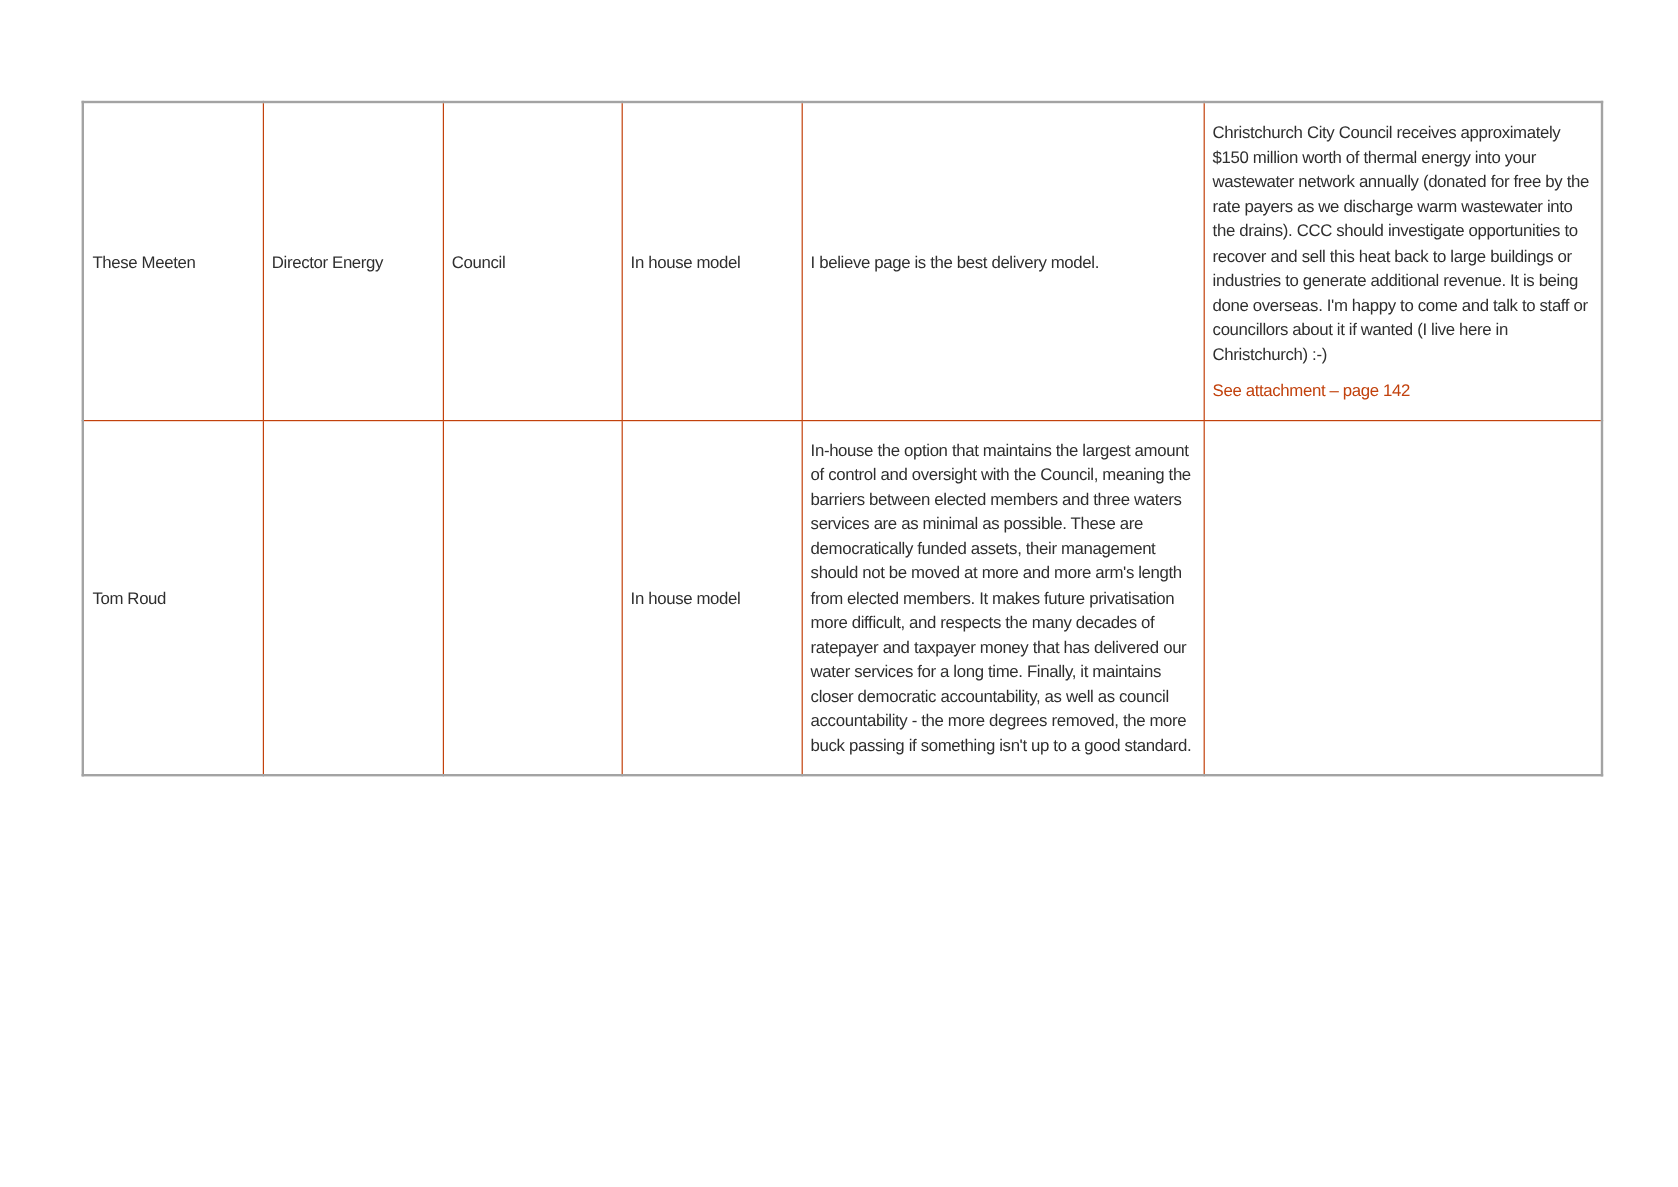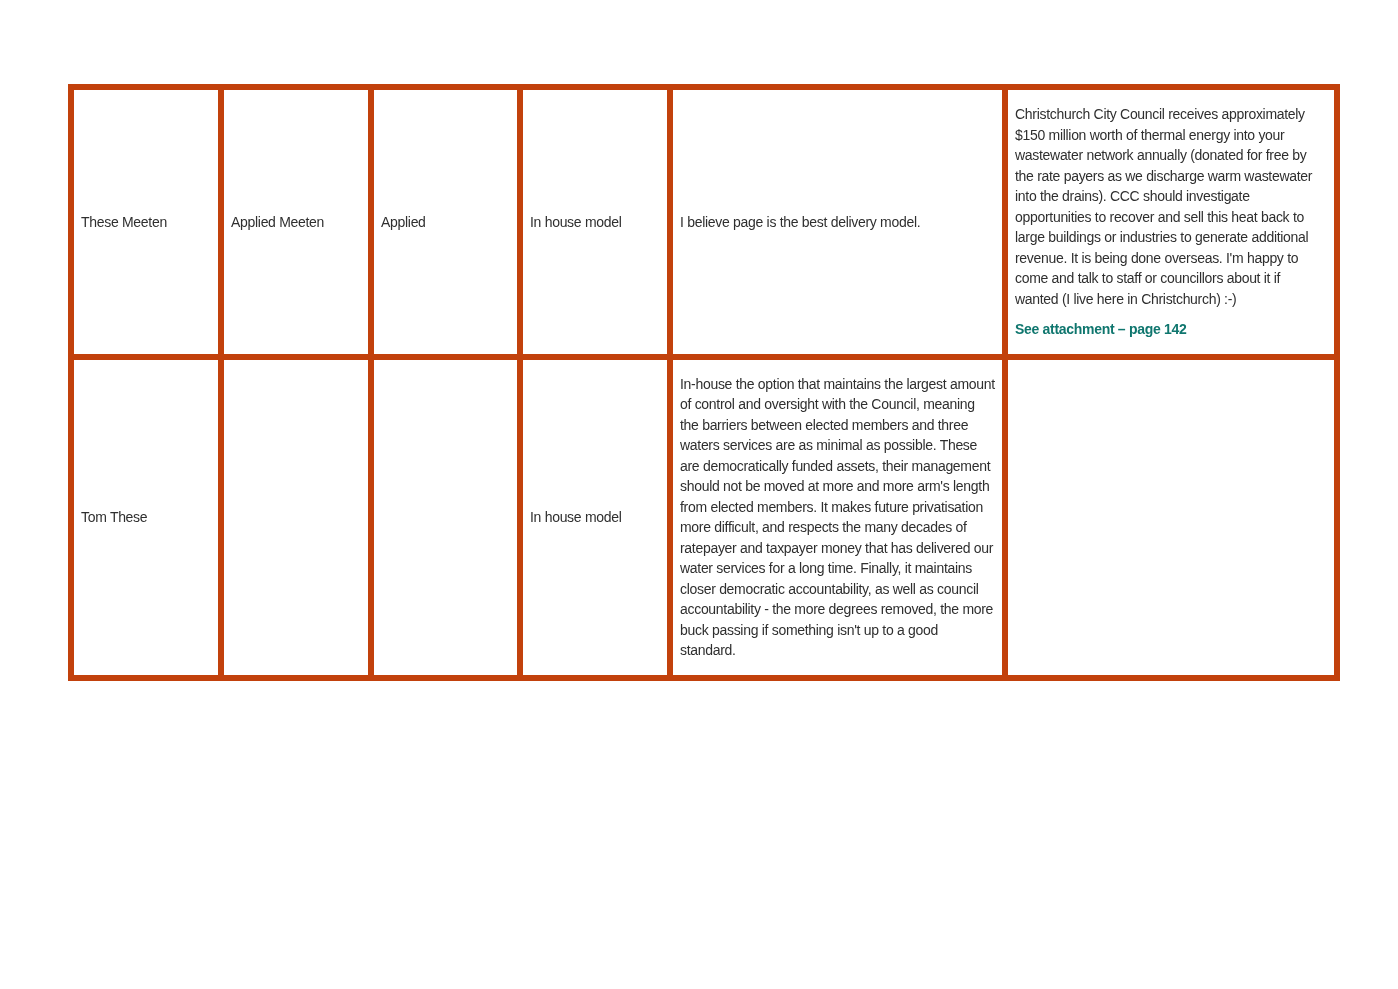--- a/index.html
+++ b/index.html
@@ -23,36 +23,36 @@
   table.submissions {
     position: absolute;
     left: 68px;
     top: 84px;
     width: 1266px;
     border-collapse: collapse;
     table-layout: fixed;
     border: 2px solid #a3a3a3;
   }
   table.submissions td {
-    border: 6px solid #c2410c;
+    border: 1px solid #c2410c;
     vertical-align: middle;
     padding: 14px 7px;
     font-size: 14px;
     line-height: 20.5px;
     letter-spacing: -0.3px;
     color: #2f2f2f;
     word-wrap: break-word;
   }
   tr.row-tall-1 { height: 224px; }
   tr.row-tall-2 { height: 277px; }
   td p { margin: 0; }
   td p.attachment-note {
     margin-top: 10px;
-    color: #0f766e;
-    font-weight: 700;
+    color: #c2410c;
+    font-weight: 400;
   }
 </style>
 </head>
 <body>
 
 <div class="page">
   <table class="submissions">
     <colgroup>
       <col style="width:150px">
       <col style="width:150px">
@@ -60,39 +60,39 @@
       <col style="width:150px">
       <col style="width:335px">
       <col style="width:332px">
     </colgroup>
     <tbody>
       <tr class="row-tall-1">
         <td>
           <p>These Meeten</p>
         </td>
         <td>
-          <p>Applied Meeten</p>
+          <p>Director Energy</p>
         </td>
         <td>
-          <p>Applied</p>
+          <p>Council</p>
         </td>
         <td>
           <p>In house model</p>
         </td>
         <td>
           <p>I believe page is the best delivery model.</p>
         </td>
         <td>
           <p>Christchurch City Council receives approximately $150 million worth of thermal energy into your wastewater network annually (donated for free by the rate payers as we discharge warm wastewater into the drains). CCC should investigate opportunities to recover and sell this heat back to large buildings or industries to generate additional revenue. It is being done overseas. I'm happy to come and talk to staff or councillors about it if wanted (I live here in Christchurch) :-)</p>
           <p class="attachment-note">See attachment – page 142</p>
         </td>
       </tr>
       <tr class="row-tall-2">
         <td>
-          <p>Tom These</p>
+          <p>Tom Roud</p>
         </td>
         <td>
           <p></p>
         </td>
         <td>
           <p></p>
         </td>
         <td>
           <p>In house model</p>
         </td>

